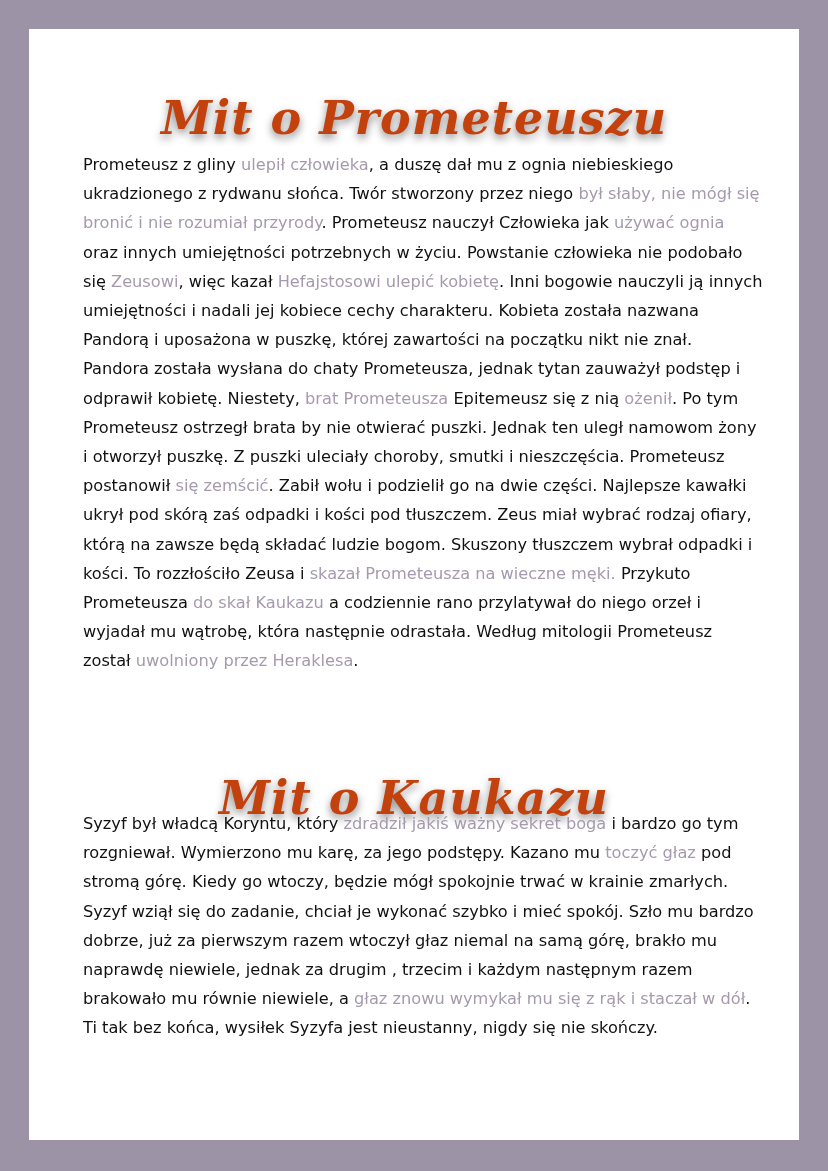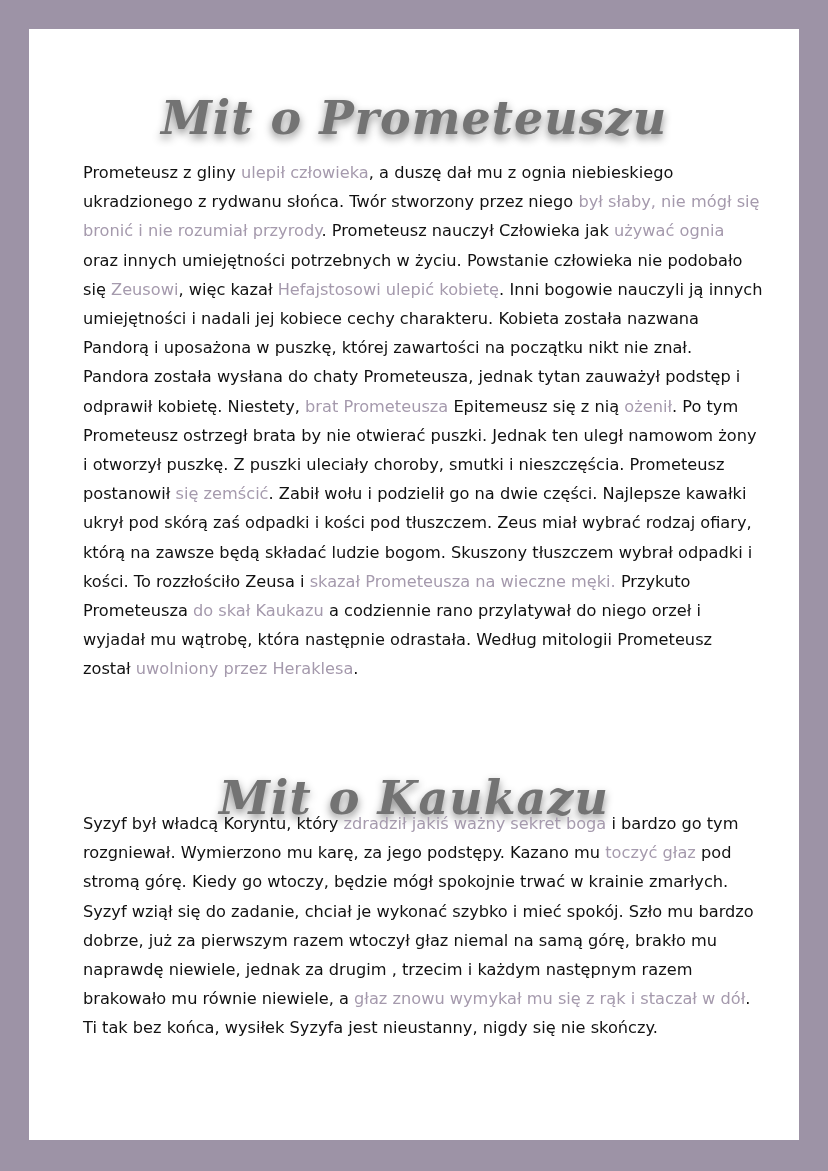--- a/index.html
+++ b/index.html
@@ -16,36 +16,36 @@
       background: #ffffff;
     }
     .title {
       position: absolute;
       left: 0; width: 770px;
       text-align: center;
       font-family: "DejaVu Serif", serif;
       font-style: italic;
       font-weight: bold;
       font-size: 46px;
-      color: #737373;
+      color: #c2410c;
       letter-spacing: 1px;
       text-shadow: 0 4px 8px rgba(0,0,0,0.45);
     }
     .title-1 { top: 62px; }
     .title-2 { top: 742px; }
     .para {
       position: absolute;
       left: 54px; width: 680px;
       font-family: "DejaVu Sans", sans-serif;
       font-size: 16.2px;
       line-height: 29.2px;
       color: #111111;
       margin: 0;
     }
-    .para-1 { top: 129px; }
+    .para-1 { top: 121px; }
     .para-2 { top: 780px; }
     .hl { color: #a59aad; }
   </style>
 </head>
 <body>
 
 <div class="page">
   <div class="title title-1">Mit o Prometeuszu</div>
   <p class="para para-1">
     <span>Prometeusz z gliny </span><span class="hl">ulepił człowieka</span><span>, a duszę dał mu z ognia niebieskiego ukradzionego z rydwanu słońca. Twór stworzony przez niego </span><span class="hl">był słaby, nie mógł się bronić i nie rozumiał przyrody</span><span>. Prometeusz nauczył Człowieka jak </span><span class="hl">używać ognia</span><span> oraz innych umiejętności potrzebnych w życiu. Powstanie człowieka nie podobało się </span><span class="hl">Zeusowi</span><span>, więc kazał </span><span class="hl">Hefajstosowi ulepić kobietę</span><span>. Inni bogowie nauczyli ją innych umiejętności i nadali jej kobiece cechy charakteru. Kobieta została nazwana Pandorą i uposażona w puszkę, której zawartości na początku nikt nie znał. Pandora została wysłana do chaty Prometeusza, jednak tytan zauważył podstęp i odprawił kobietę. Niestety, </span><span class="hl">brat Prometeusza</span><span> Epitemeusz się z nią </span><span class="hl">ożenił</span><span>. Po tym Prometeusz ostrzegł brata by nie otwierać puszki. Jednak ten uległ namowom żony i otworzył puszkę. Z puszki uleciały choroby, smutki i nieszczęścia. Prometeusz postanowił </span><span class="hl">się zemścić</span><span>. Zabił wołu i podzielił go na dwie części. Najlepsze kawałki ukrył pod skórą zaś odpadki i kości pod tłuszczem. Zeus miał wybrać rodzaj ofiary, którą na zawsze będą składać ludzie bogom. Skuszony tłuszczem wybrał odpadki i kości. To rozzłościło Zeusa i </span><span class="hl">skazał Prometeusza na wieczne męki.</span><span> Przykuto Prometeusza </span><span class="hl">do skał Kaukazu</span><span> a codziennie rano przylatywał do niego orzeł i wyjadał mu wątrobę, która następnie odrastała. Według mitologii Prometeusz został </span><span class="hl">uwolniony przez Heraklesa</span><span>.</span>

